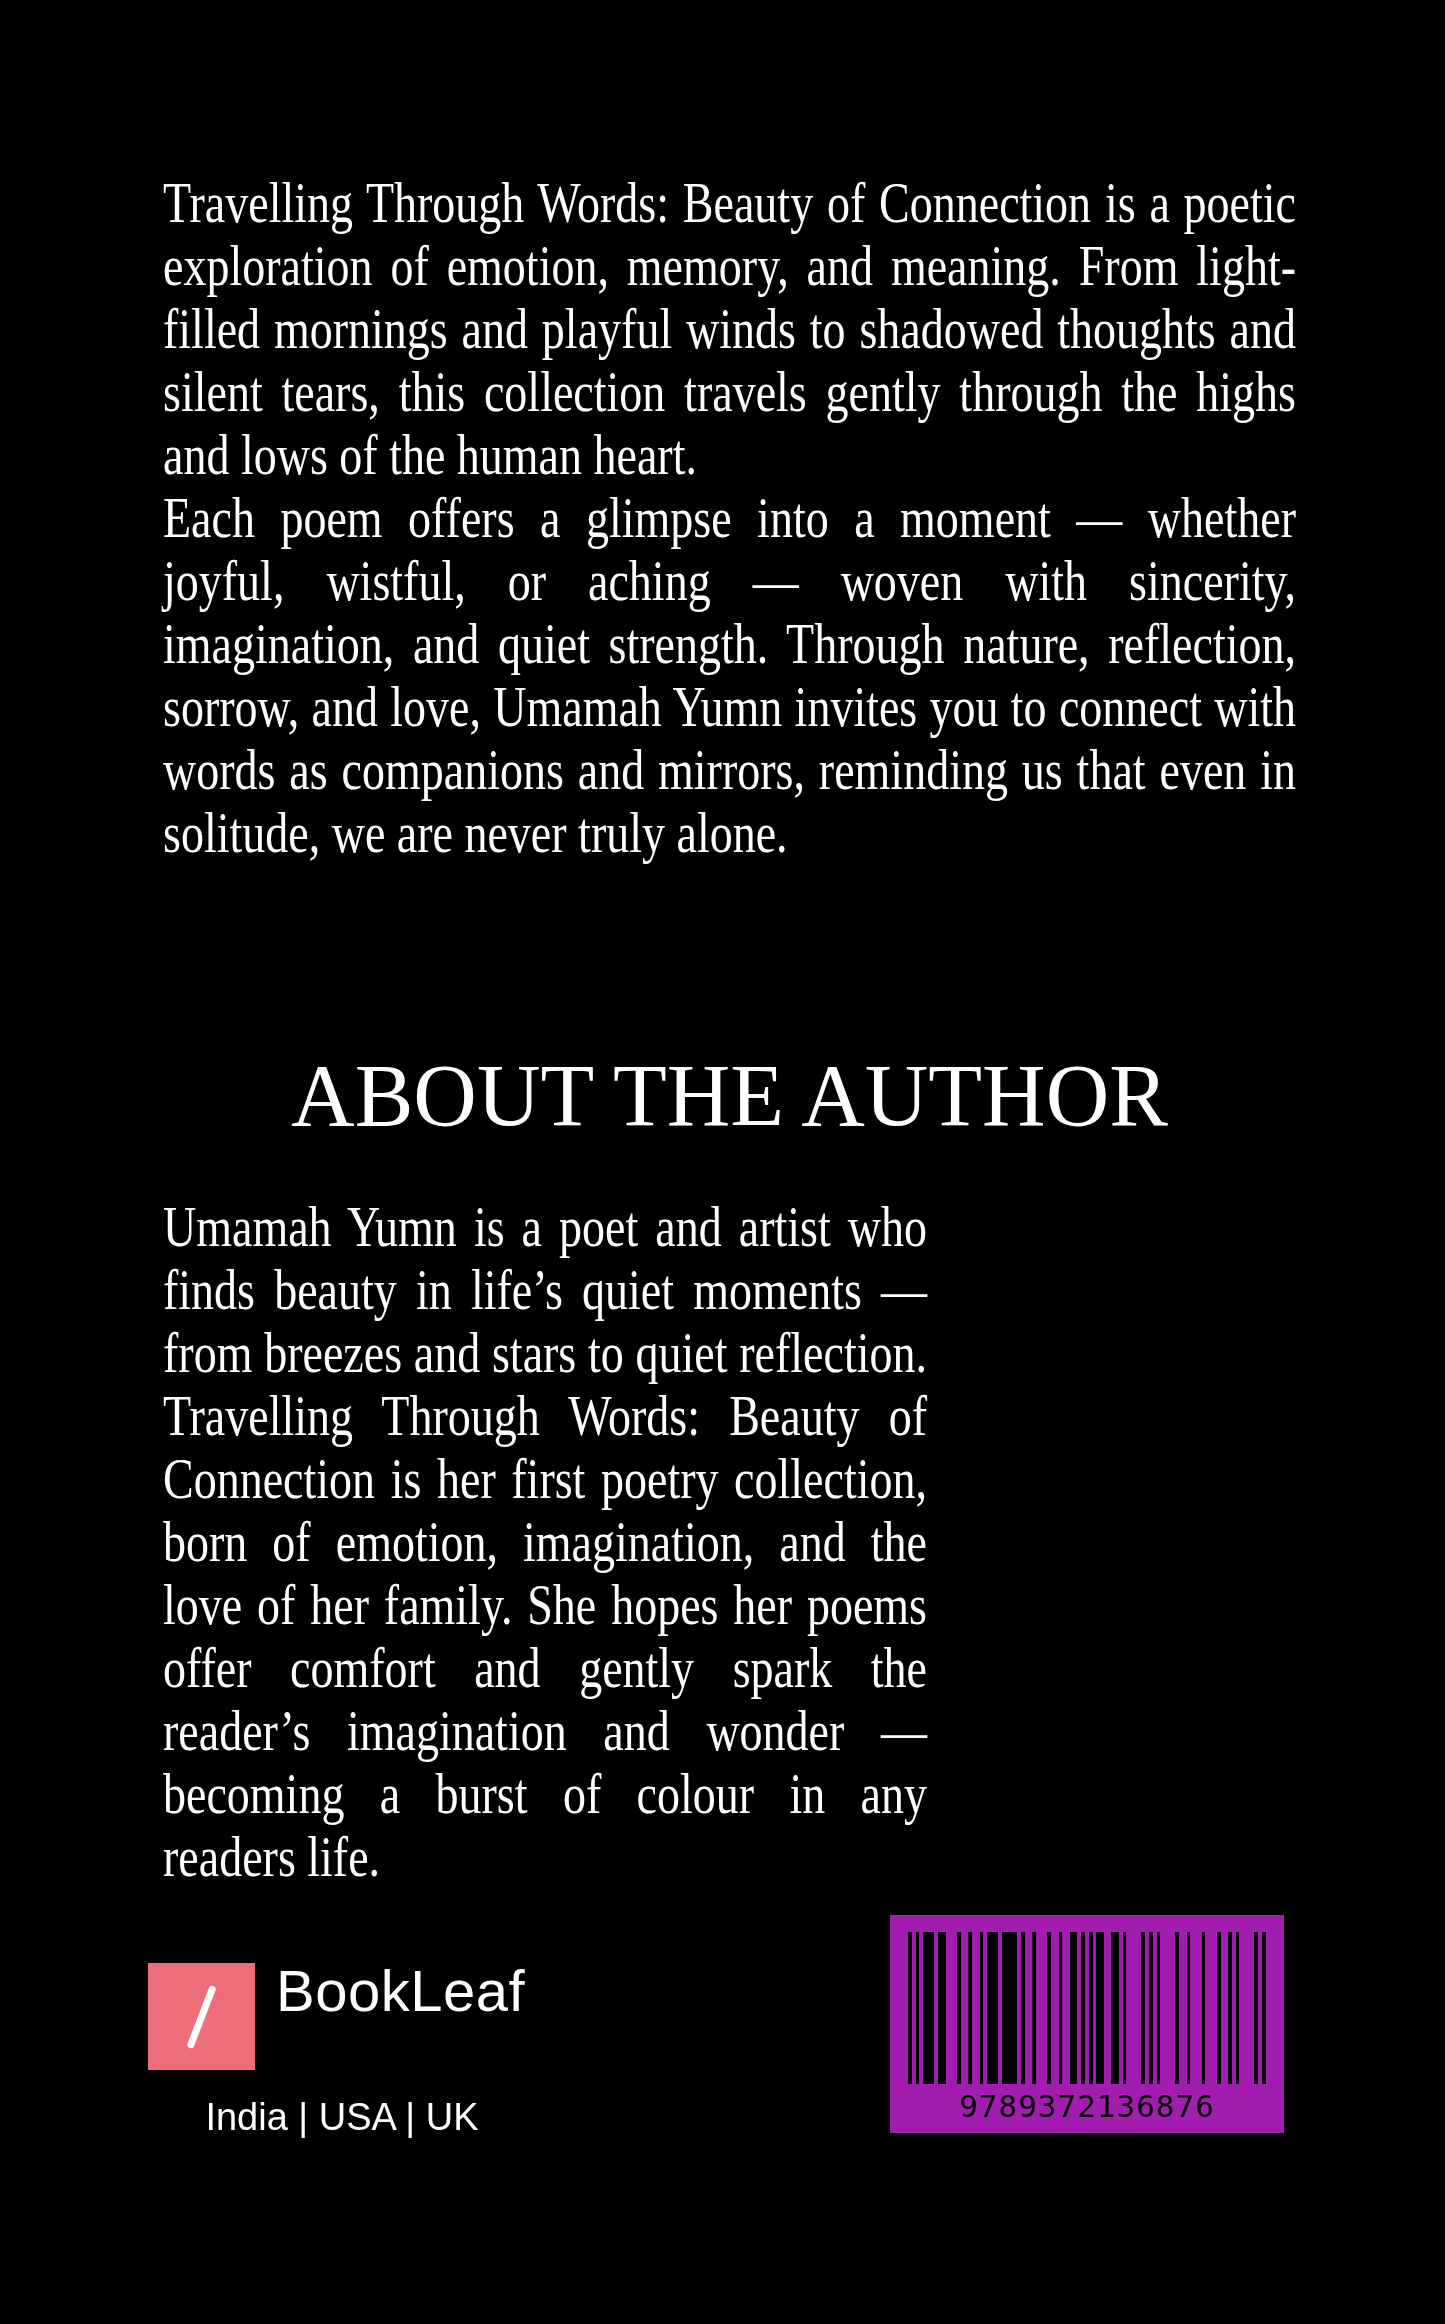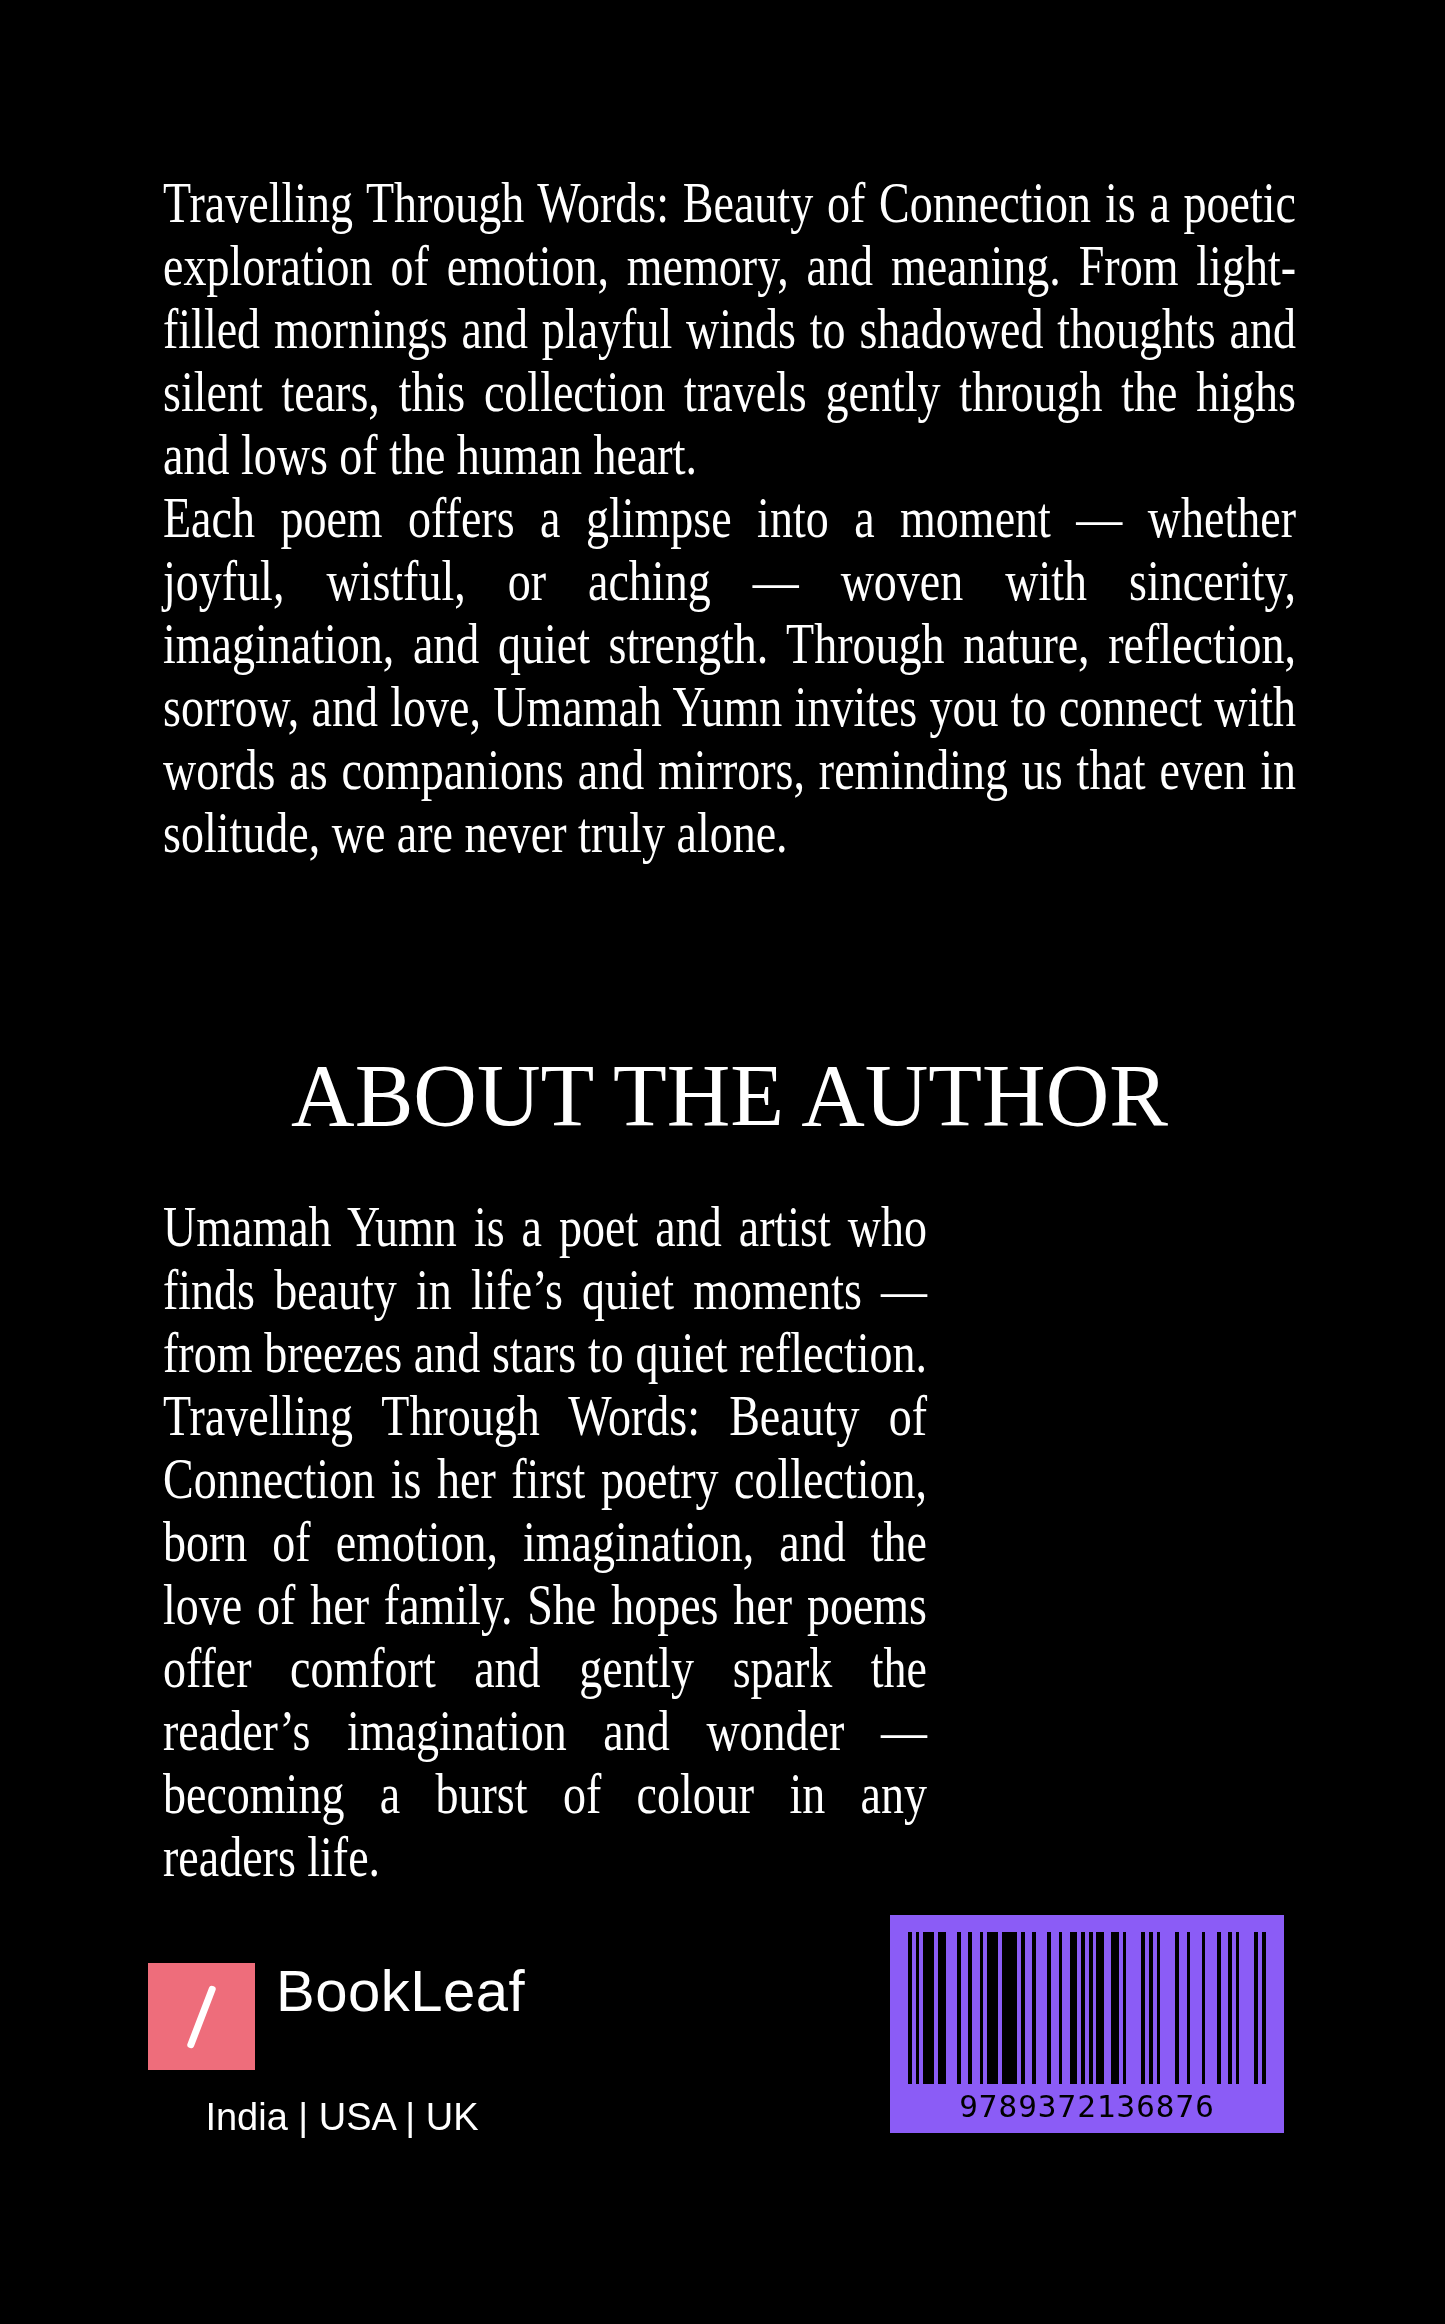--- a/index.html
+++ b/index.html
@@ -94,21 +94,21 @@
     color: #e9e9e9;
   }
 
   
   .barcode {
     position: absolute;
     left: 883px;
     top: 1915px;
     width: 394px;
     height: 218px;
-    background: #8b5cf6;
+    background: #a21caf;
     box-sizing: border-box;
     padding: 17px 18px 0 18px;
   }
   .barcode-bars { display: flex; height: 152px; width: 100%; }
   .bar-module { flex: 1 1 auto; }
   .bar-module.on { background: #000000; }
   .barcode-number {
     text-align: center;
     font-family: "DejaVu Sans Mono", monospace;
     font-size: 31px;

